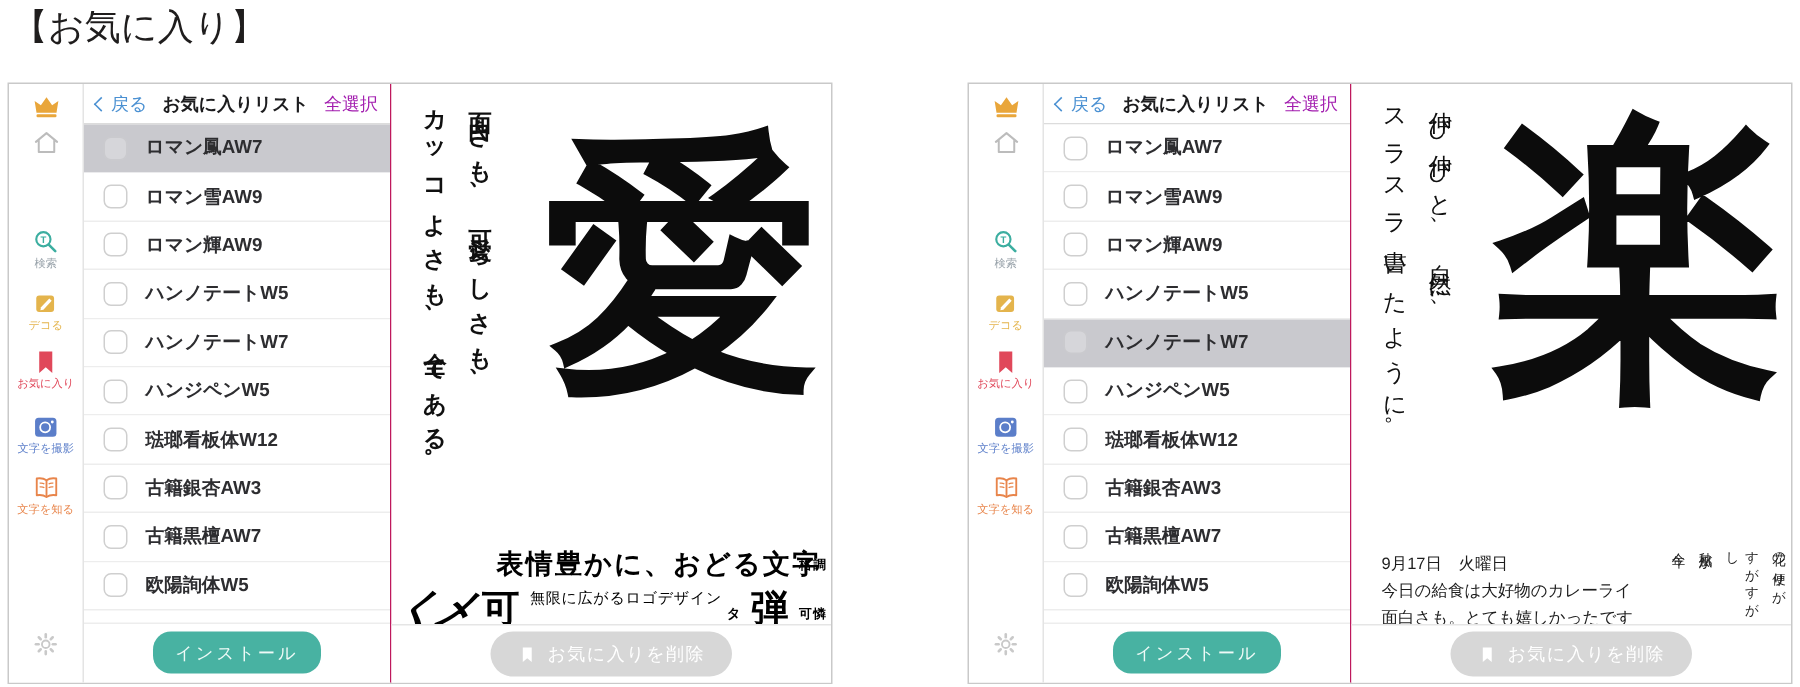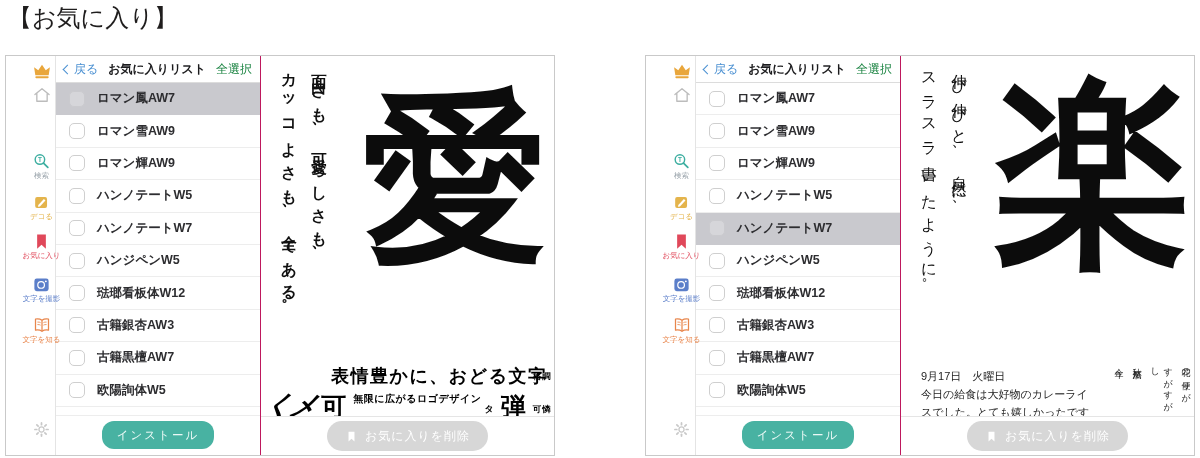--- a/index.html
+++ b/index.html
@@ -6,34 +6,34 @@
   html,body { width:1200px; height:458px; background:#fff; font-family:"Liberation Sans", sans-serif; overflow:hidden; }
   body { position:relative; }
 
   .page-heading { position:absolute; left:8px; top:2px; font-size:24px; font-weight:normal; color:#1f1d1d; }
 
   .frame { position:absolute; top:55px; width:550px; height:401px; border:1px solid #c9c9c9; background:#fff; display:flex; }
   #frame0 { left:5px; } #frame1 { left:645px; }
 
   
   .sidebar { width:50px; flex:none; border-right:1px solid #e4e4e4; position:relative; background:#fff; }
-  .sb-item { position:absolute; left:0; width:49px; text-align:center;margin-left:11px; }
+  .sb-item { position:absolute; left:0; width:49px; text-align:center; }
   .sb-item svg { display:block; margin:0 auto; }
   .sb-label { display:block; font-size:7.5px; line-height:1.1; margin-top:1px; letter-spacing:0; }
   .sb-crown{top:5px} .sb-home{top:29px} .sb-search{top:96px} .sb-deco{top:137px}
   .sb-fav{top:176px} .sb-cam{top:219px} .sb-learn{top:259px} .sb-gear{bottom:16px}
   .lb-search{color:#96a0a8} .lb-deco{color:#e4b44c} .lb-fav{color:#e0485a} .lb-cam{color:#5b7ec9} .lb-learn{color:#e8854b}
 
   
   .listcol { width:205px; flex:none; border-right:1px solid #be185d; display:flex; flex-direction:column; background:#fff; }
   .list-header { height:27px; flex:none; display:flex; align-items:center; justify-content:space-between; padding:0 8px; border-bottom:1px solid #dcdcdc; }
   .back-link { color:#4a90d2; font-size:12px; display:flex; align-items:center; gap:3px; }
   .chev { width:7px; height:7px; border-left:1.8px solid #4a90d2; border-bottom:1.8px solid #4a90d2; transform:rotate(45deg); margin-top:1px; }
   .list-title { font-size:12px; font-weight:bold; color:#1c1c1e; }
-  .select-all { color:#15803d; font-size:12px; }
+  .select-all { color:#a21caf; font-size:12px; }
   .font-list { flex:none; }
   .font-row { height:32.4px; display:flex; align-items:center; gap:12px; padding-left:13px; border-bottom:1px solid #ededed; font-size:12.5px; font-weight:600; color:#2d2d30; background:#fff; }
   .font-row.selected { background:#c9c9ce; border-bottom-color:#c9c9ce; }
   .checkbox { width:16px; height:16px; flex:none; border:1.5px solid #cfcfcf; border-radius:5px; background:#fff; }
   .selected .checkbox { opacity:.25; }
   .list-strip { height:9px; flex:none; border-bottom:1px solid #ededed; }
   .list-footer { flex:1; display:flex; align-items:center; justify-content:center; }
   .install-btn { width:112px; height:28px; border:none; border-radius:12px; background:#48b2a2; color:#eefaf7; font-size:11.5px; letter-spacing:2px; display:flex; align-items:center; justify-content:center; cursor:pointer; font-family:inherit; }
 
   
@@ -46,21 +46,21 @@
   #frame0 .kanji { font-size:185px; right:6px; top:30px; }
   #frame1 .kanji { font-size:200px; right:0px; top:16px; }
   .tagline { position:absolute; font-size:18px; font-weight:600; color:#000000; letter-spacing:1.5px;margin-top:38px; }
   #frame0 .tagline { left:70px; bottom:67px; }
   #frame1 .tagline { left:22px; bottom:67px; }
 
   
   .sample-logo { position:absolute; left:4px; right:0; bottom:38px; display:flex; align-items:flex-end; gap:7px; }
   .s-decor { font-size:28px; font-weight:bold; font-style:italic; line-height:.8; letter-spacing:-4px; transform:skewX(-12deg); }
   .s-glyph { font-size:25px; font-weight:bold; line-height:.9; }
-  .s-caption { font-size:10px; font-weight:bold; padding-bottom:11px; letter-spacing:.5px; white-space:nowrap; }
+  .s-caption { font-size:10px; font-weight:normal; padding-bottom:11px; letter-spacing:.5px; white-space:nowrap; }
   .s-small { font-size:9px; font-weight:bold; padding-bottom:1px; margin-left:-4px; }
   .s-stack { display:flex; flex-direction:column; font-size:8.5px; font-weight:bold; line-height:1.3; letter-spacing:1px; padding-bottom:2px;gap:22px; }
 
   
   .diary { position:absolute; left:20px; bottom:34px; font-size:11px; line-height:1.65; color:#1d1d1d; white-space:nowrap; }
   .verse { position:absolute; right:2px; bottom:36px; height:58px; writing-mode:vertical-rl; font-size:9px; letter-spacing:1.5px; color:#1d1d1d; overflow:hidden; }
   .verse > div { margin-left:5px; }
 
   .preview-footer { position:absolute; left:0; right:0; bottom:0; height:39px; border-top:1px solid #e5e5e5; background:#fff; display:flex; align-items:center; justify-content:center; }
   .delete-btn { height:30px; border:none; border-radius:15px; background:#d7d7d7; color:#fff; font-size:12px; display:flex; align-items:center; gap:7px; padding:0 18px; cursor:pointer; font-family:inherit; letter-spacing:1px; }
@@ -349,21 +349,21 @@
 
   <div class="preview">
     <div class="vtext">
       <div>伸び伸びと、自然に、</div>
       <div>スラスラ書いたように。</div>
     </div>
     <div class="kanji">楽</div>
     <div class="diary">
         <div>9月17日　火曜日</div>
         <div>今日の給食は大好物のカレーライ</div>
-        <div>スでした。とても嬉しかったです</div>
+        <div>面白さも。とても嬉しかったです</div>
       </div>
     <div class="verse">
         <div>花の便りが</div>
         <div>すがすがし</div>
         <div>秋風が</div>
         <div>今年</div>
       </div>
     <div class="preview-footer">
       <button class="delete-btn">
           <svg width="13" height="15" viewBox="0 0 24 24">

